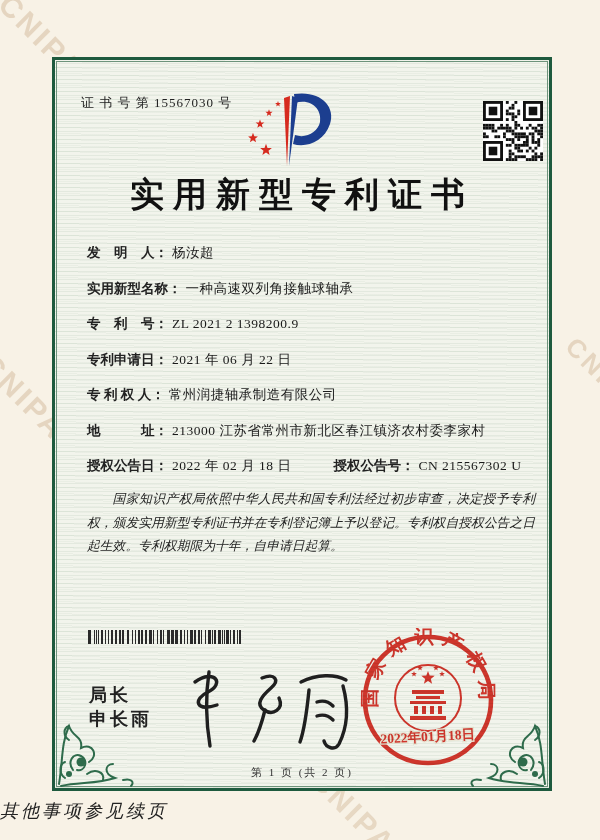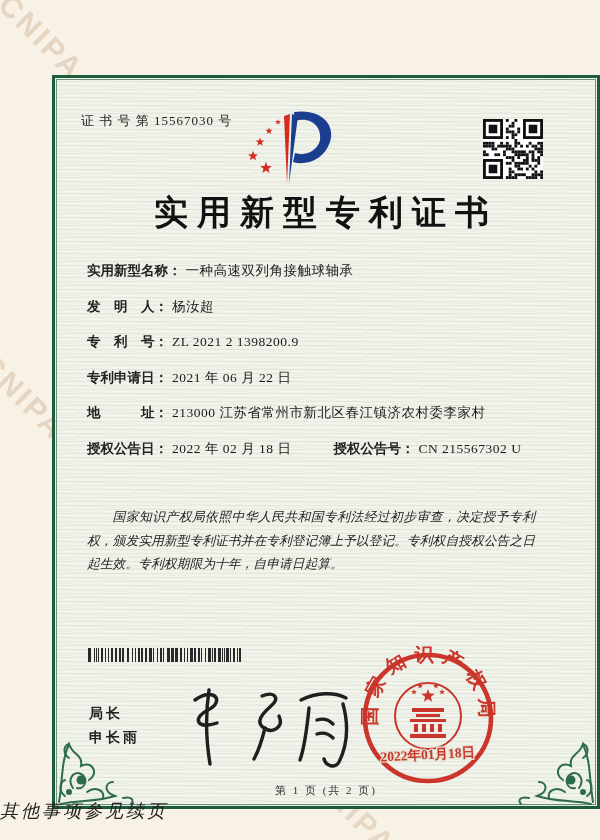--- a/index.html
+++ b/index.html
@@ -27,21 +27,21 @@
   }
   .wm1 { left:-12px; top:20px; }
   .wm2 { left:-30px; top:380px; }
   .wm3 { left:556px; top:360px; font-size:26px; }
   .wm4 { left:300px; top:795px; color:rgba(214,190,160,0.5); }
   .wm5 { left:430px; top:230px; color:rgba(205,185,170,0.28); font-size:34px; }
   .wm6 { left:250px; top:480px; color:rgba(205,185,170,0.20); font-size:34px; }
 
   
   .frame {
-    position:absolute; left:52px; top:75px; width:548px; height:734px;
+    position:absolute; left:52px; top:57px; width:500px; height:734px;
     border:3px solid #1e5a3e;
     background:
       repeating-linear-gradient(0deg, rgba(120,155,125,0.12) 0 1px, rgba(255,255,255,0) 1px 4px),
       repeating-linear-gradient(2deg, rgba(120,155,125,0.07) 0 1px, rgba(255,255,255,0) 1px 6px),
       #f2f4ec;
   }
   .frame-inner {
     position:absolute; inset:1px;
     border:1px solid #6d937b;
     pointer-events:none;
@@ -73,21 +73,21 @@
     position:absolute; left:32px; top:428px; width:448px;
     font-size:12.8px; line-height:23.5px; text-align:justify;
     font-style:italic; color:#222;
   }
   .paras p { text-indent:2em; }
 
   
   .barcode { position:absolute; left:33px; top:570px; width:156px; height:14px; }
 
   
-  .sig-titles { position:absolute; left:34px; top:623px; font-size:14px; font-weight:bold; line-height:24px; letter-spacing:3px; font-family:Liberation Sans, sans-serif; color:#222;}
+  .sig-titles { position:absolute; left:34px; top:623px; font-size:18px; font-weight:bold; line-height:24px; letter-spacing:3px; font-family:Liberation Serif, serif; color:#222;}
   .sig-script { position:absolute; left:110px; top:598px; width:210px; height:100px; }
 
   
   .seal { position:absolute; left:301px; top:568px; width:144px; height:144px; mix-blend-mode:multiply; opacity:0.93; }
 
   
   .flourish { position:absolute; width:86px; height:86px; }
   .flourish.bl { left:-2px; bottom:-2px; }
   .flourish.br { right:-2px; bottom:-2px; transform:scaleX(-1); }
 
@@ -262,34 +262,38 @@
         <rect x="45.714285714285715" y="5.714285714285714" width="8.571428571428571" height="8.571428571428571" fill="#111"></rect>
         <rect x="0" y="40" width="20" height="20" fill="#111"></rect>
         <rect x="2.857142857142857" y="42.85714285714286" width="14.285714285714286" height="14.285714285714286" fill="#fff"></rect>
         <rect x="5.714285714285714" y="45.714285714285715" width="8.571428571428571" height="8.571428571428571" fill="#111"></rect>
       </svg>
 
     <div class="title">实用新型专利证书</div>
 
     <div class="fields">
       <div class="frow">
+        <span class="flabel">发　明　人：</span>
+        <span class="fvalue">杨汝超</span>
+      </div>
+      <div class="frow">
         <span class="flabel">实用新型名称：</span>
         <span class="fvalue">一种高速双列角接触球轴承</span>
       </div>
       <div class="frow">
-        <span class="flabel">发　明　人：</span>
-        <span class="fvalue">杨汝超</span>
-      </div>
-      <div class="frow">
         <span class="flabel">专　利　号：</span>
         <span class="fvalue">ZL 2021 2 1398200.9</span>
       </div>
       <div class="frow">
         <span class="flabel">专利申请日：</span>
         <span class="fvalue">2021 年 06 月 22 日</span>
+      </div>
+      <div class="frow">
+        <span class="flabel">专 利 权 人：</span>
+        <span class="fvalue">常州润捷轴承制造有限公司</span>
       </div>
       <div class="frow">
         <span class="flabel">地　　　址：</span>
         <span class="fvalue">213000 江苏省常州市新北区春江镇济农村委李家村</span>
       </div>
       <div class="frow double">
         <span class="flabel">授权公告日：</span>
         <span class="fvalue">2022 年 02 月 18 日</span>
         <span class="pair2">
           <span class="flabel">授权公告号：</span>

